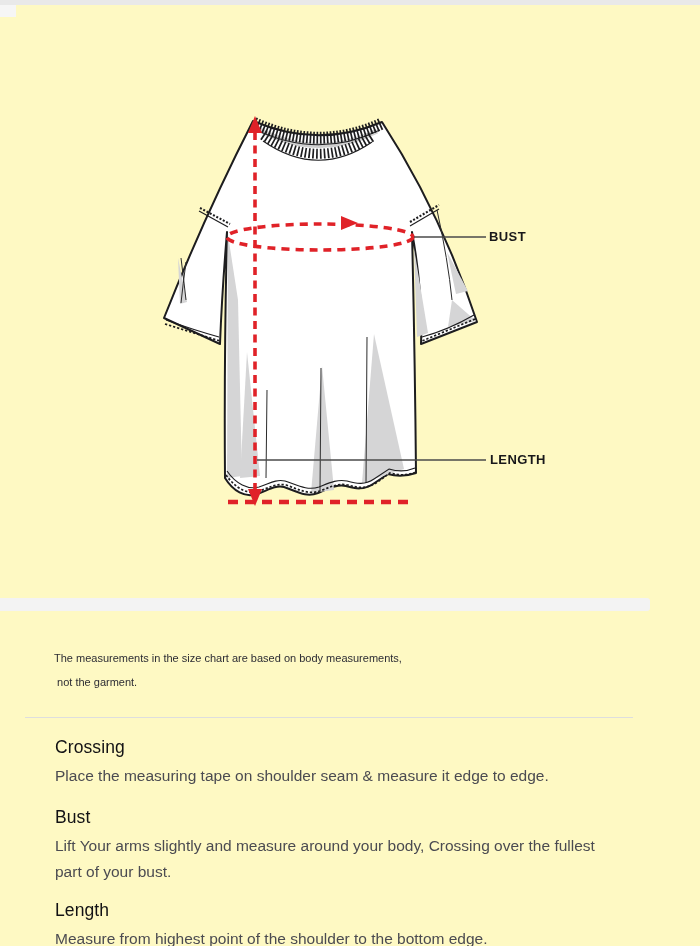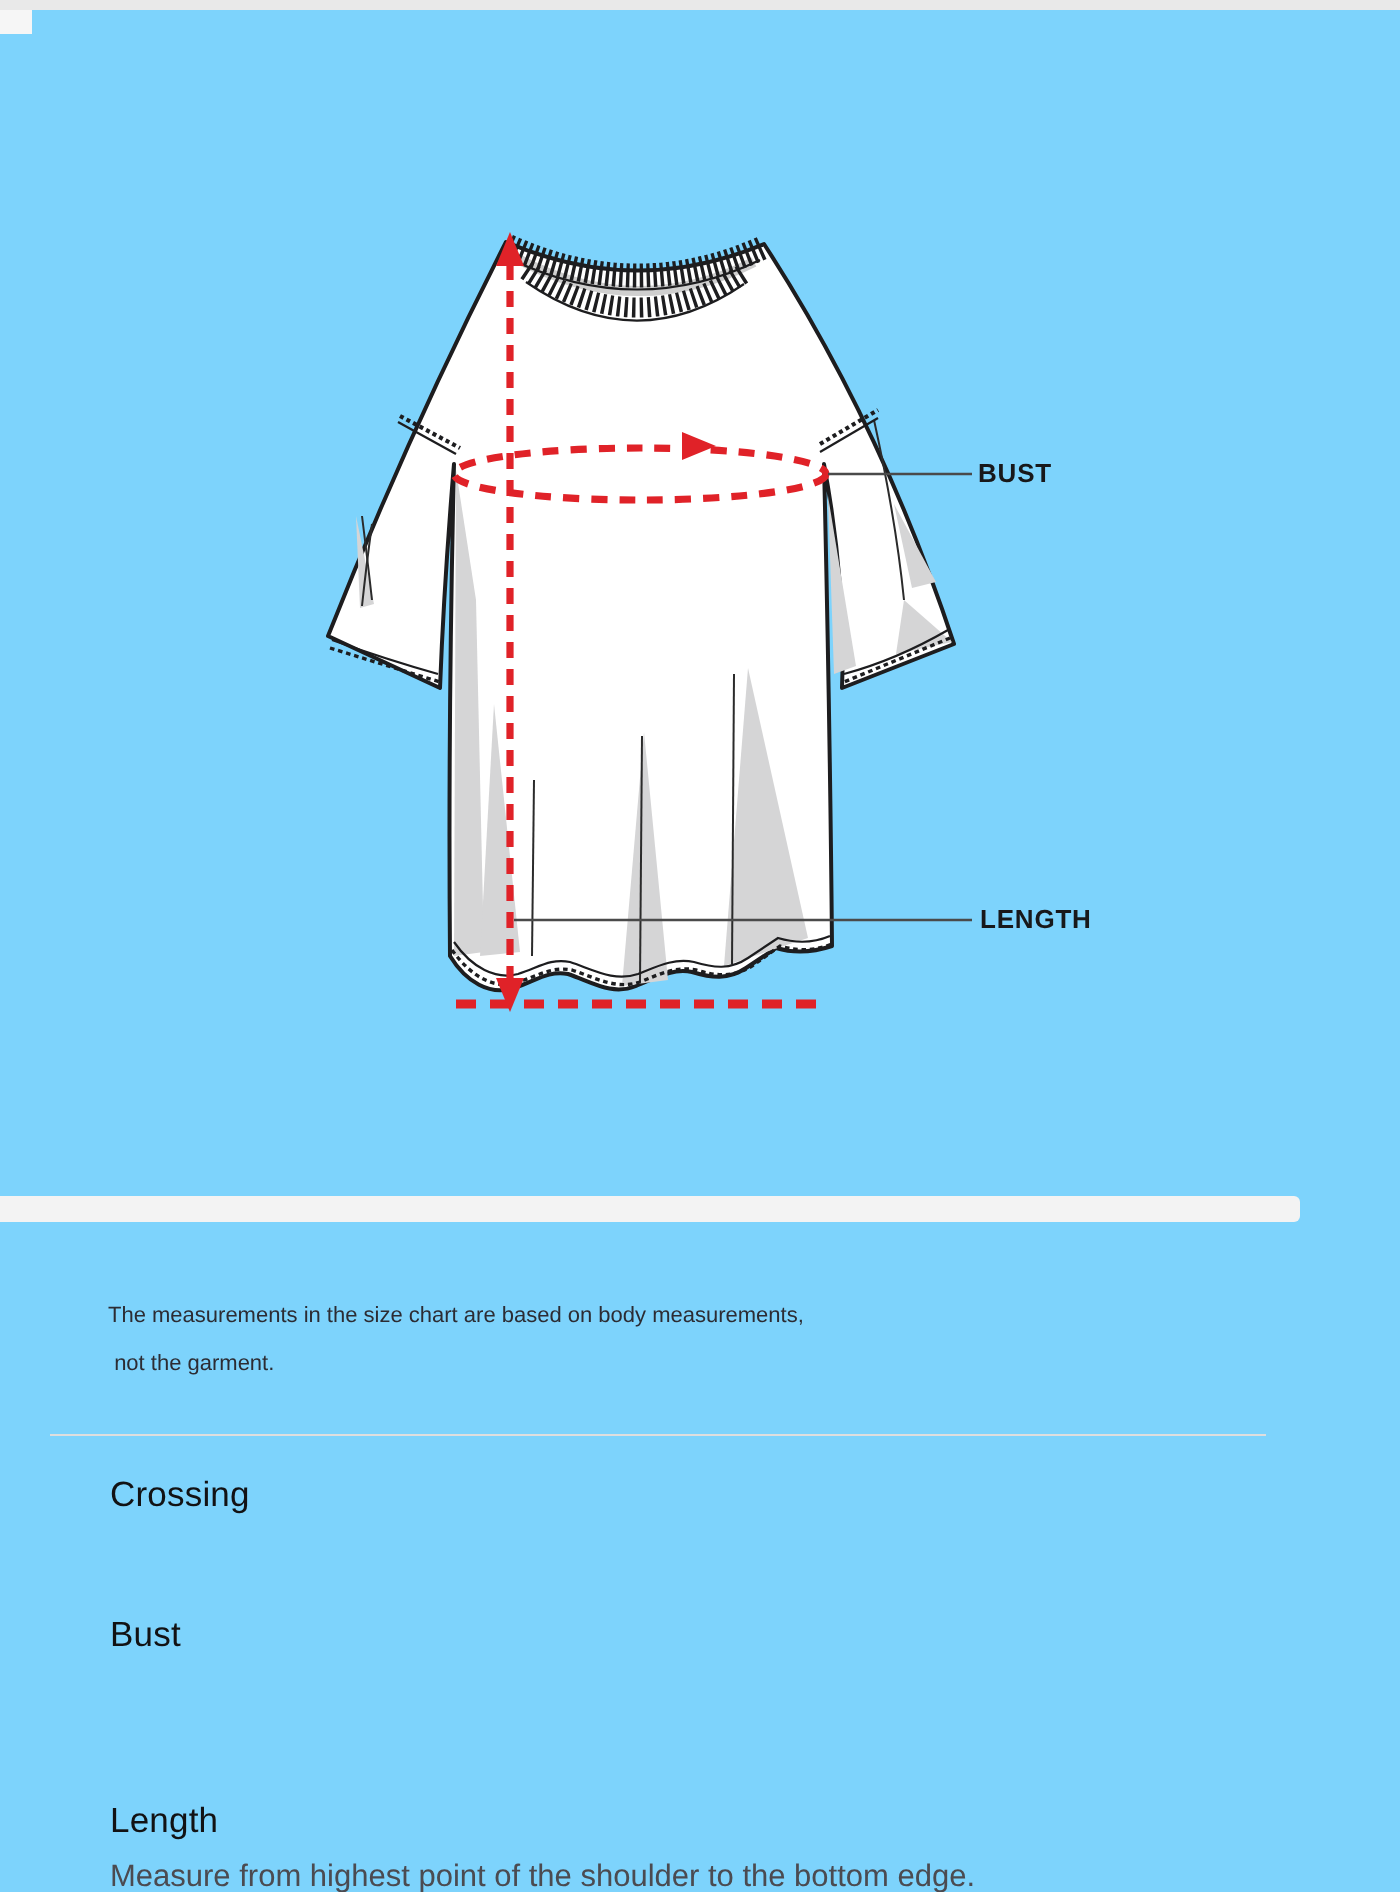--- a/index.html
+++ b/index.html
@@ -9,21 +9,21 @@
     --fold:#d5d5d6;
     --band:#f3f3f3;
     --heading:#121214;
     --body-text:#4b4b51;
     --note-text:#2c2c33;
     --rule:#dedede;
   }
   *{margin:0;padding:0;box-sizing:border-box;}
   html,body{background:#fff;}
   .page{
-    position:relative;width:700px;height:946px;background:#7dd3fc;overflow:hidden;
+    position:relative;width:700px;height:946px;background:#fef9c3;overflow:hidden;
     font-family:"Liberation Sans", sans-serif;
   }
   .top-strip{position:absolute;left:0;top:0;width:700px;height:5px;background:#e9e9e9;}
   .top-corner{position:absolute;left:0;top:5px;width:16px;height:12px;background:#f6f6f6;}
   .diagram{position:absolute;left:0;top:0;width:700px;height:590px;}
   .diagram svg{position:absolute;left:0;top:0;}
   .measure-label{
     position:absolute;font-size:13px;font-weight:600;color:#18181a;
     letter-spacing:.4px;line-height:14px;white-space:nowrap;
   }
@@ -157,24 +157,27 @@
 
   <div class="band"></div>
 
   <p class="note">The measurements in the size chart are based on body measurements,
  not the garment.</p>
 
   <hr class="rule">
 
   <section class="measure-section sec-shoulder">
     <h3>Crossing</h3>
+    <p>Place the measuring tape on shoulder seam &amp; measure it edge to edge.</p>
   </section>
 
   <section class="measure-section sec-bust">
     <h3>Bust</h3>
+    <p>Lift Your arms slightly and measure around your body, Crossing over the fullest
+part of your bust.</p>
   </section>
 
   <section class="measure-section sec-length">
     <h3>Length</h3>
     <p>Measure from highest point of the shoulder to the bottom edge.</p>
   </section>
 
 </div>
 
 </body></html>

